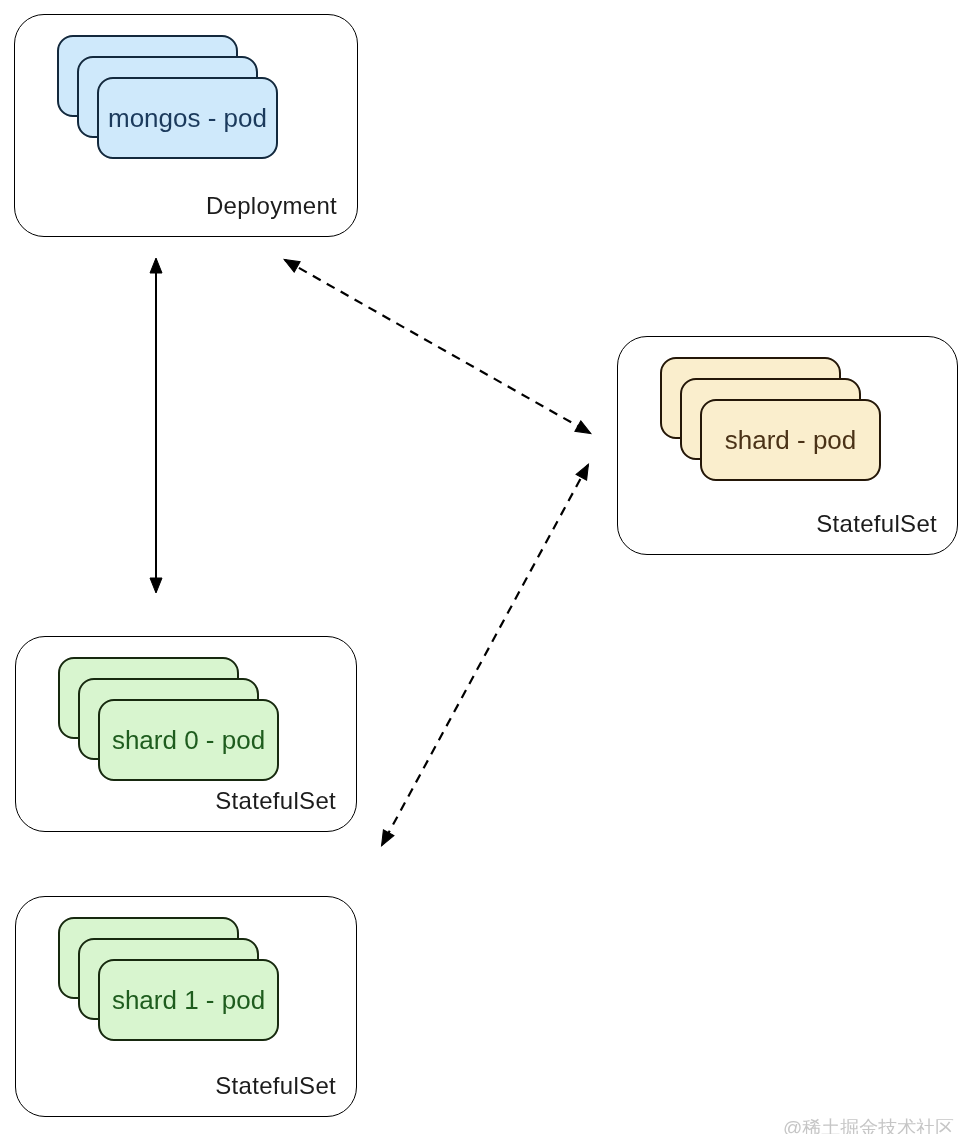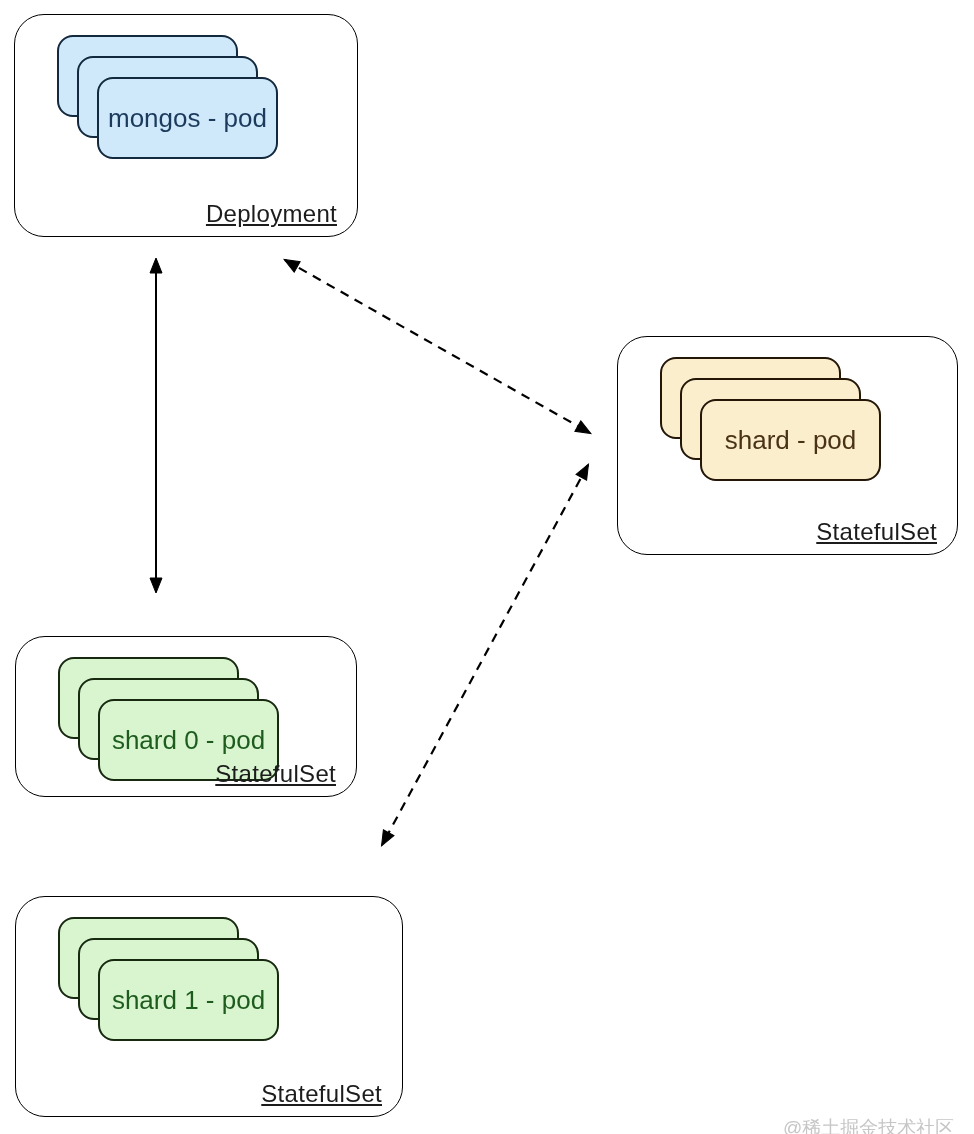--- a/index.html
+++ b/index.html
@@ -13,26 +13,25 @@
   
   .group{
     position:absolute;
     background:#ffffff;
     border:1.6px solid var(--container_stroke,#000);
     border-radius:30px;
     box-sizing:border-box;
   }
   .group-label{
     position:absolute;
-    right:20px;bottom:8px;
+    right:20px;bottom:16px;
     font-size:24px;
     color:#1c1c1c;
     letter-spacing:0.3px;
     white-space:nowrap;
-    text-decoration:underline;
   }
   
   .card{
     position:absolute;
     width:181px;height:82px;
     border-radius:16px;
     box-sizing:border-box;
     border:2px solid #000;
     display:flex;align-items:center;justify-content:center;
   }
@@ -78,30 +77,30 @@
 
   <div class="group theme-yellow" style="left:617px;top:336px;width:341px;height:219px;">
     <div class="card pos-back"></div>
     <div class="card pos-mid"></div>
     <div class="card pos-front">
       <span>shard - pod</span>
     </div>
     <div class="group-label">StatefulSet</div>
   </div>
 
-  <div class="group theme-green" style="left:15px;top:636px;width:342px;height:161px;">
+  <div class="group theme-green" style="left:15px;top:636px;width:342px;height:196px;">
     <div class="card pos-back"></div>
     <div class="card pos-mid"></div>
     <div class="card pos-front">
       <span>shard 0 - pod</span>
     </div>
     <div class="group-label">StatefulSet</div>
   </div>
 
-  <div class="group theme-green" style="left:15px;top:896px;width:388px;height:221px;">
+  <div class="group theme-green" style="left:15px;top:896px;width:342px;height:221px;">
     <div class="card pos-back"></div>
     <div class="card pos-mid"></div>
     <div class="card pos-front">
       <span>shard 1 - pod</span>
     </div>
     <div class="group-label">StatefulSet</div>
   </div>
 
   <svg id="edges" width="974" height="1134" viewBox="0 0 974 1134">
     <defs>

